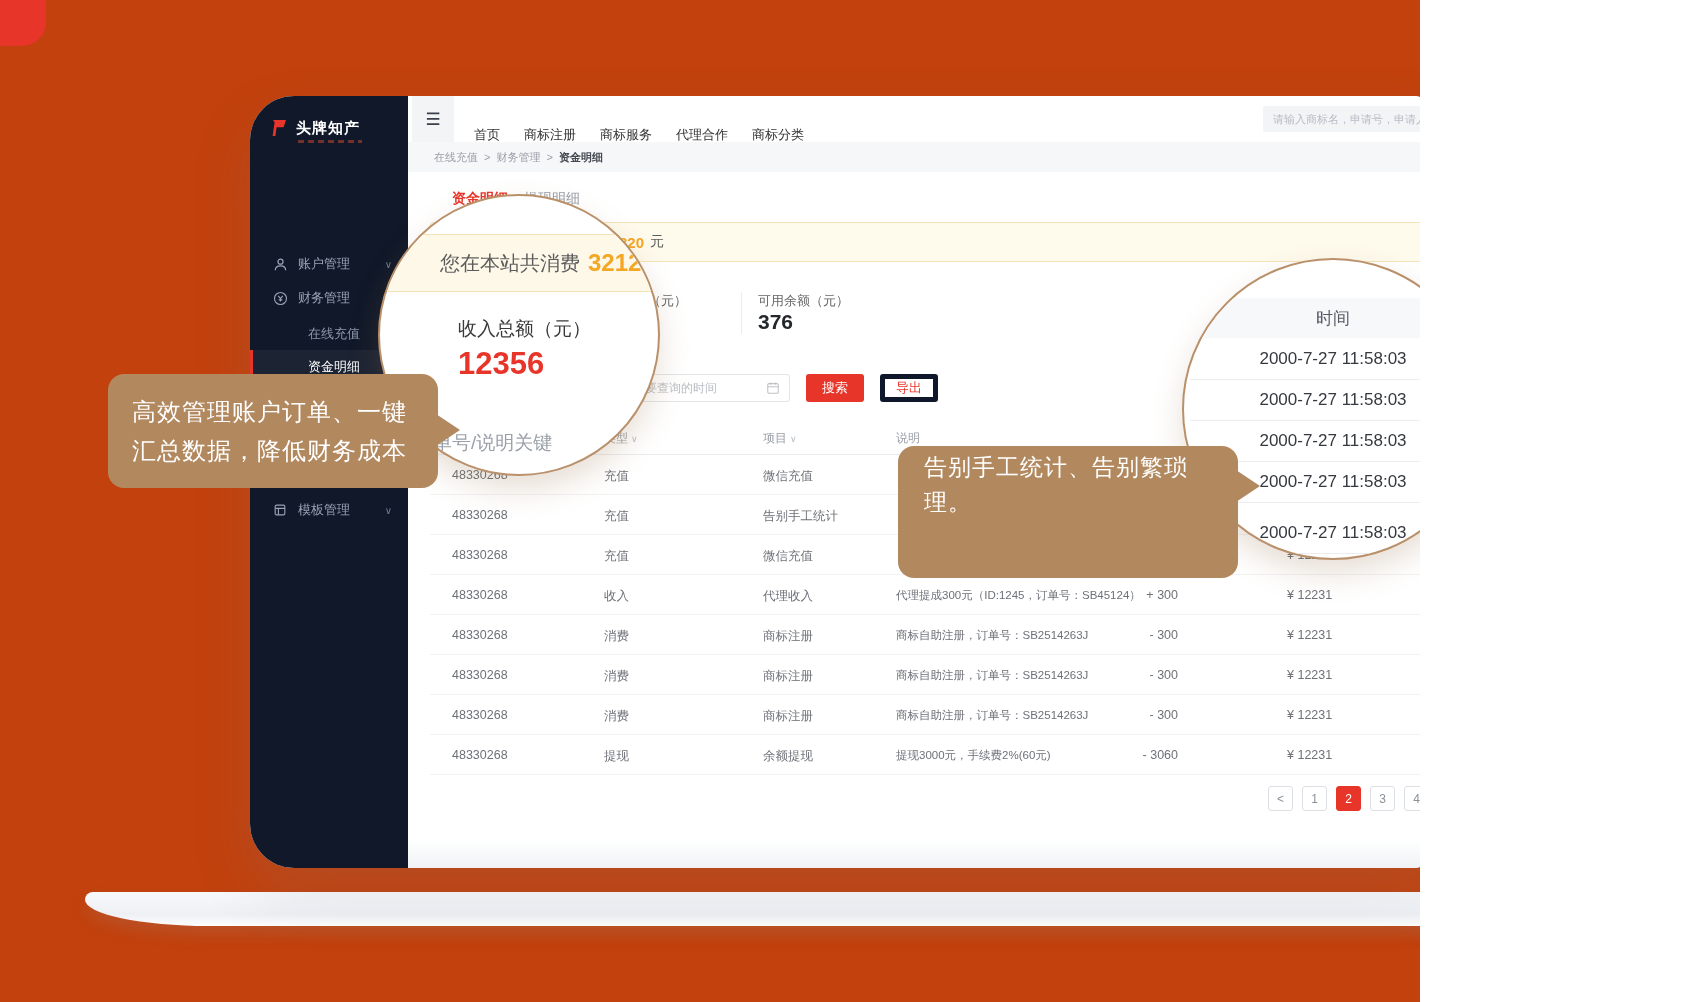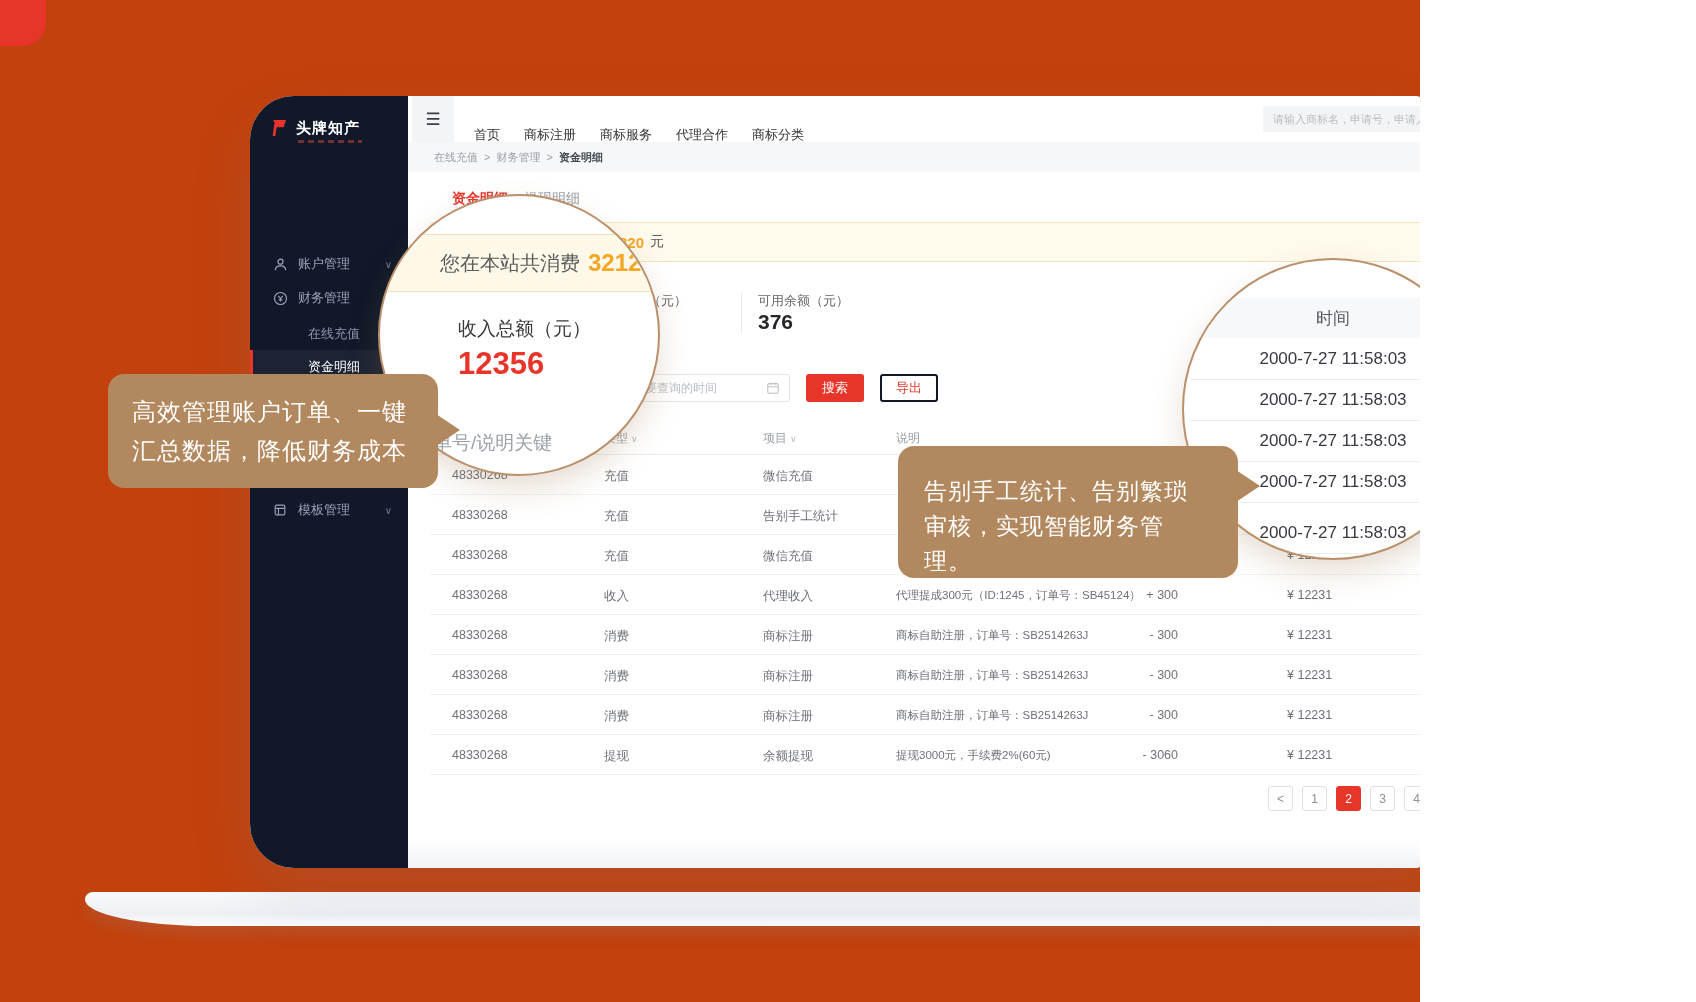--- a/index.html
+++ b/index.html
@@ -55,21 +55,21 @@
   .stat-label{font-size:13px;color:#666;}
   .stat-value{font-size:21px;font-weight:bold;color:#24272c;margin-top:0;}
   .vdiv{width:1px;height:42px;background:#ebecee;top:196px;}
 
   .date-input{left:176px;top:278px;width:206px;height:28px;border:1px solid #e3e5e8;border-radius:3px;box-sizing:border-box;
               font-size:12px;color:#666;padding:0 28px 0 12px;outline:none;font-family:inherit;background:#fff;}
   .date-input::placeholder{color:#b9bdc4;}
   .cal-ico{left:358px;top:285px;width:14px;height:14px;opacity:.55;}
   .btn{top:278px;width:58px;height:28px;border-radius:3px;font-size:13px;display:flex;align-items:center;justify-content:center;cursor:pointer;box-sizing:border-box;}
   .btn-search{left:398px;background:#e8352a;color:#fff;}
-  .btn-export{left:472px;background:#fff;border:2px solid #0f172a;color:#e8352a;}
+  .btn-export{left:472px;background:#fff;border:5px solid #0f172a;color:#e8352a;}
 
   .table{left:22px;top:324px;width:1004px;overflow:hidden;}
   .thead{position:relative;height:34px;border-bottom:1px solid #ebebee;font-size:12px;color:#9a9fa7;}
   .thead span{position:absolute;top:10px;white-space:nowrap;}
   .caret{font-size:9px;color:#b7bcc3;margin-left:3px;}
   .trow{position:relative;height:39px;border-bottom:1px solid #f2f2f4;font-size:12.5px;color:#6e7178;}
   .trow span{position:absolute;top:13px;white-space:nowrap;}
   .c1{left:22px;} .c2{left:174px;} .c3{left:333px;} .c4{left:466px;font-size:11.5px;}
   .c5{left:668px;width:80px;text-align:right;} .c6{left:857px;} .c7{left:991px;}
 
@@ -96,21 +96,21 @@
                 align-items:center;justify-content:center;font-size:17px;color:#565b63;}
   .zm-trow{position:absolute;left:6px;right:6px;height:41px;border-bottom:1px solid #ededef;display:flex;
            align-items:center;justify-content:center;font-size:17px;color:#36393f;white-space:nowrap;}
 
   
   .tip{background:#b2885f;border-radius:16px;color:#fff;box-sizing:border-box;}
   .tip .arrow{position:absolute;right:-22px;width:0;height:0;border-top:16px solid transparent;
               border-bottom:16px solid transparent;border-left:24px solid #b2885f;}
   .tip-left{left:108px;top:374px;width:330px;height:114px;z-index:28;padding:18px 24px;font-size:24px;line-height:39px;letter-spacing:1px;}
   .tip-left .arrow{top:40px;}
-  .tip-right{left:898px;top:446px;width:340px;height:132px;z-index:26;padding:28px 26px;font-size:23px;line-height:35px;letter-spacing:1px;}
+  .tip-right{left:898px;top:446px;width:340px;height:132px;z-index:26;padding:4px 26px;font-size:23px;line-height:35px;letter-spacing:1px;}
   .tip-right .arrow{top:24px;}
 
   svg{display:block;}
 </style>
 </head>
 <body>
 
 <div class="stage">
 
   <div class="abs corner-red"></div>
@@ -354,18 +354,17 @@
   </div>
 
   <div class="abs tip tip-left">
     <div>高效管理账户订单、一键</div>
     <div>汇总数据，降低财务成本</div>
     <div class="arrow"></div>
   </div>
 
   <div class="abs tip tip-right">
     <div>告别手工统计、告别繁琐</div>
-    <div>审核，实现智能财务管</div>
     <div>理。</div>
     <div class="arrow"></div>
   </div>
 
 </div>
 
 </body></html>

